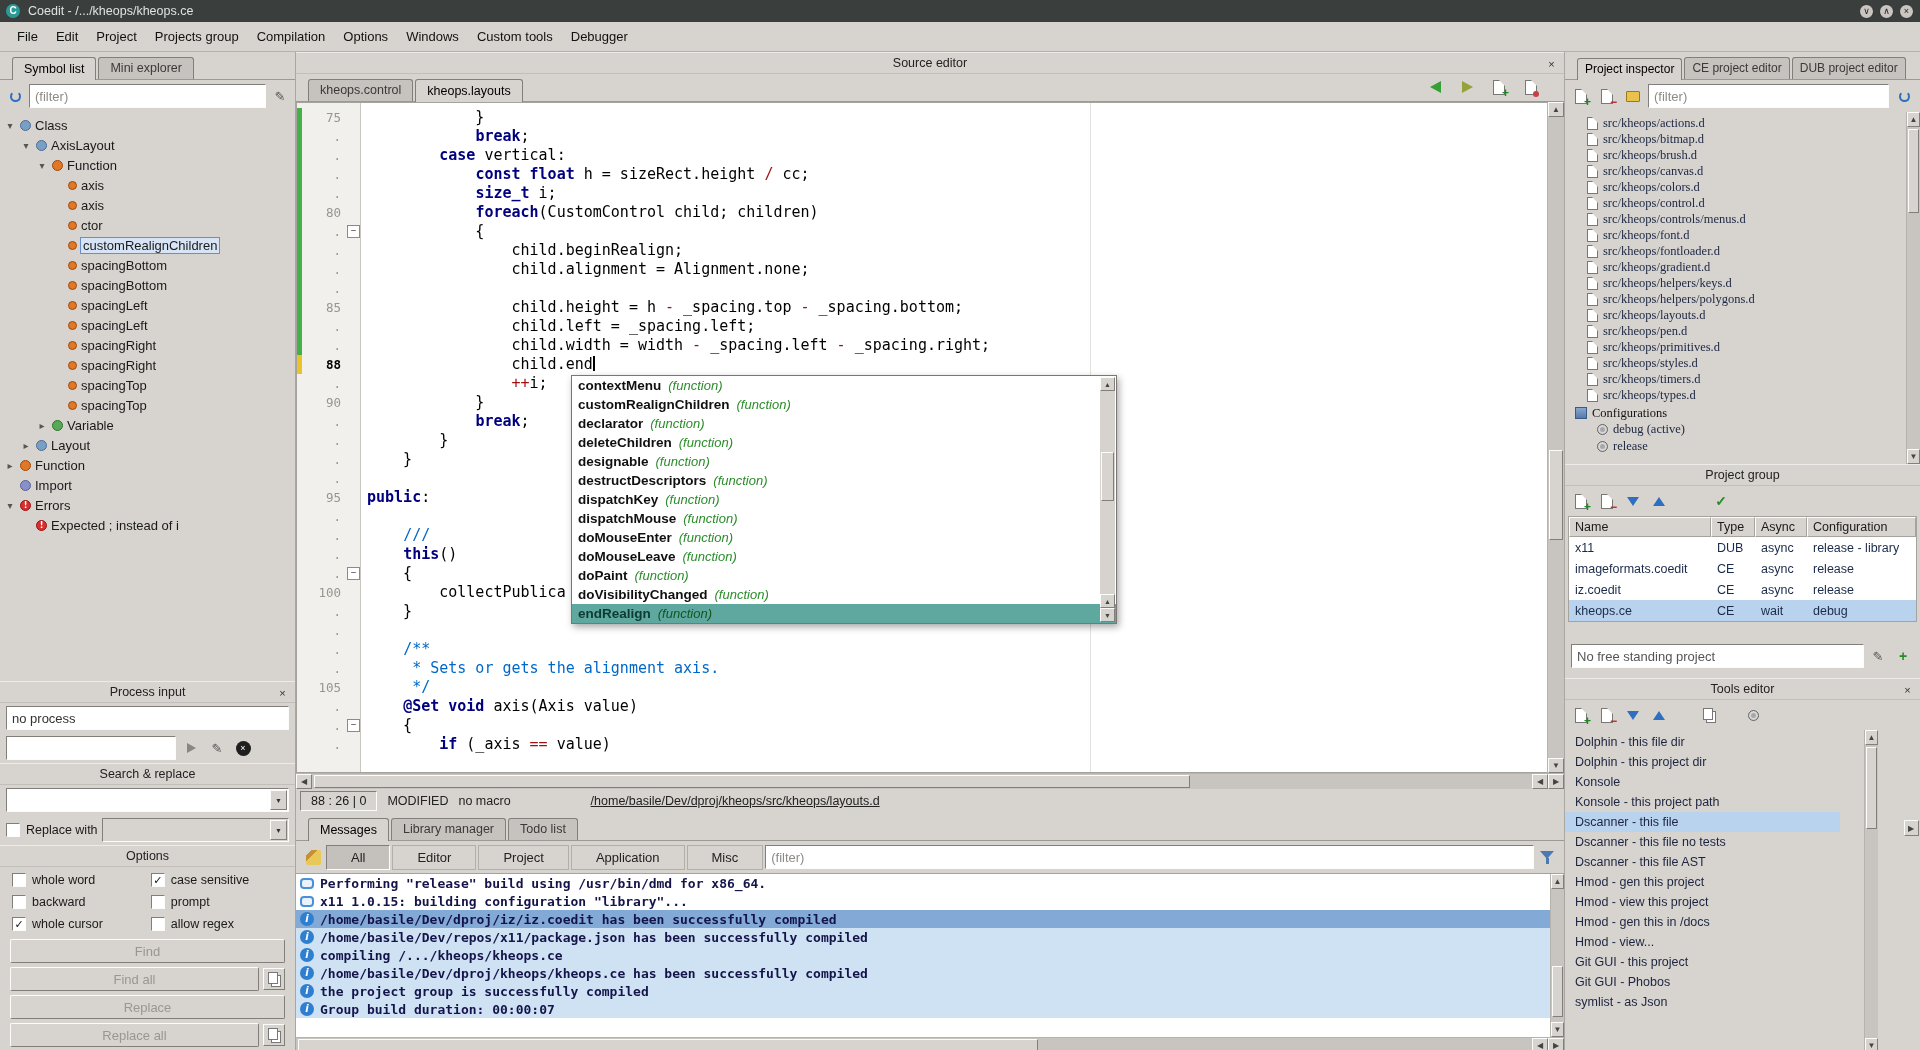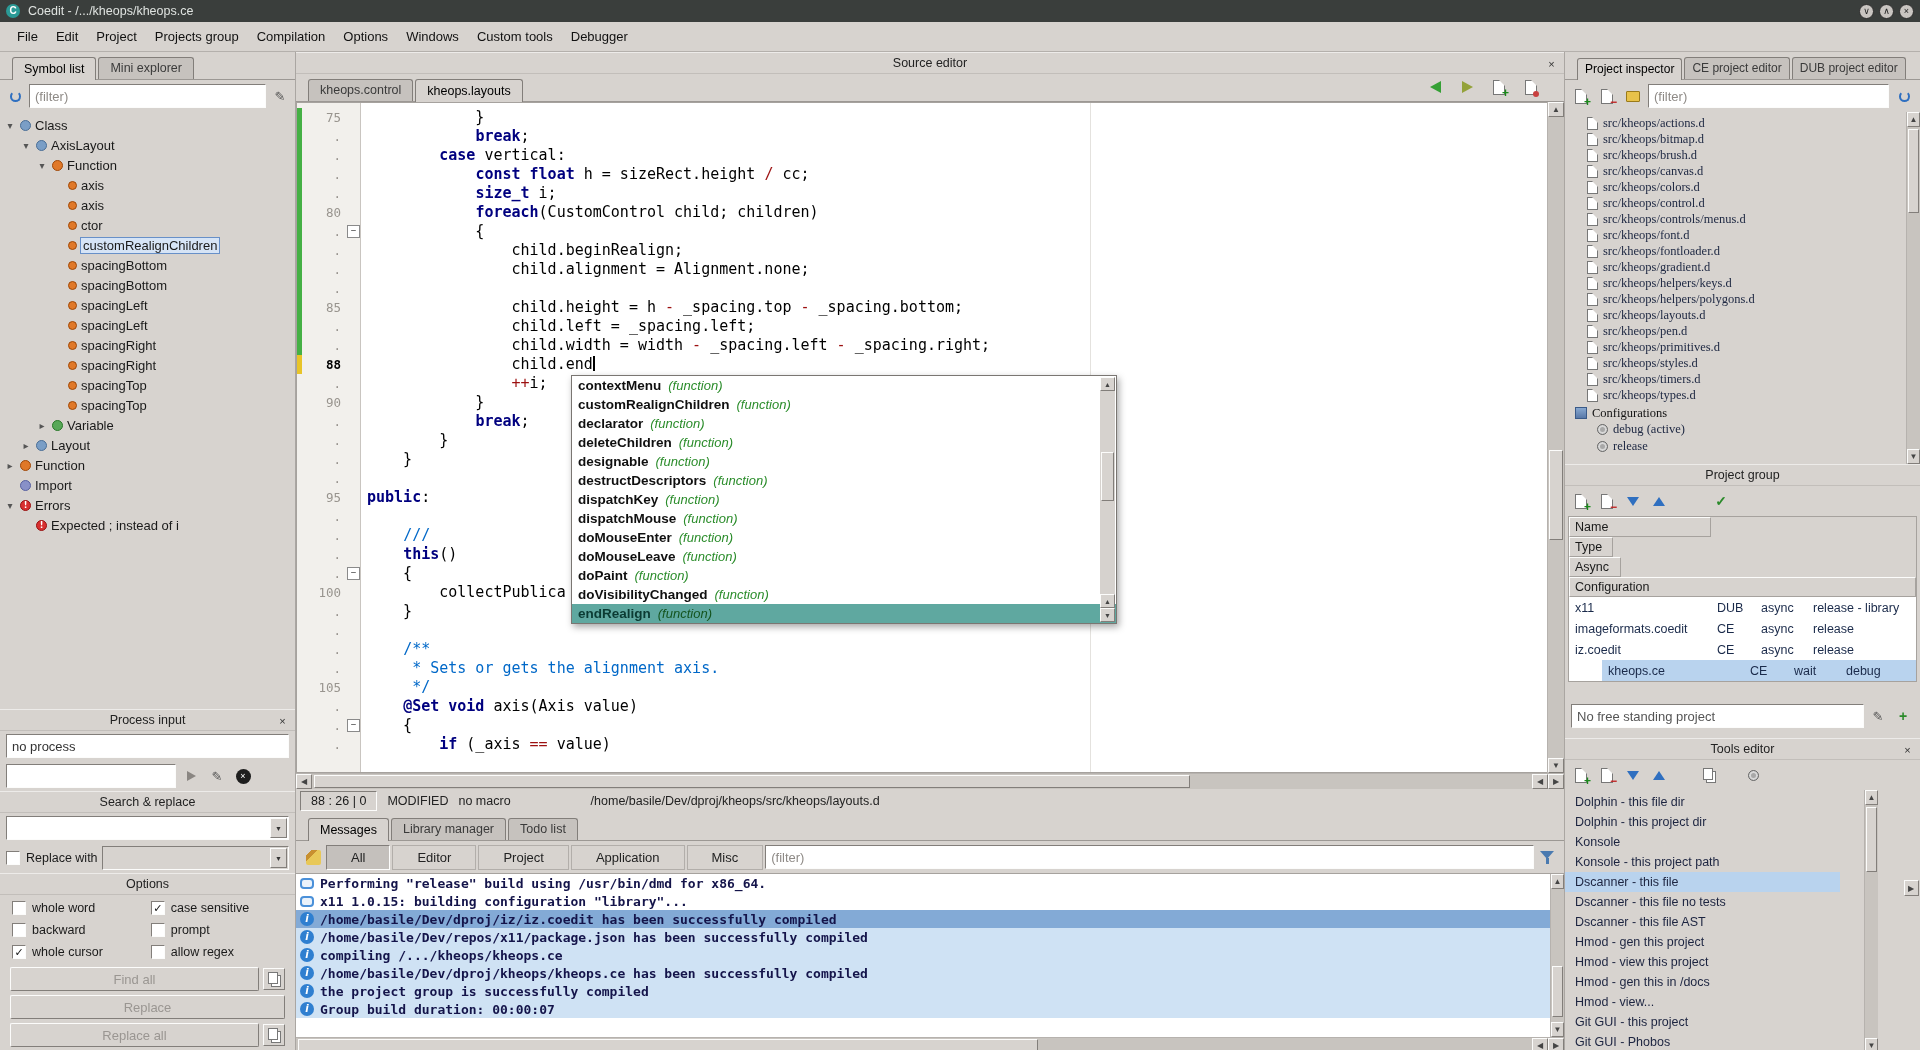--- a/index.html
+++ b/index.html
@@ -115,21 +115,21 @@
 .cmp-item.sel{background:#5fa8a0;}
 .cmp-item.sel .cmp-name{color:#0b3b33;}
 .cmp-item.sel .cmp-kind{color:#14541e;}
 .cmp-sb{position:absolute;top:1px;right:1px;bottom:1px;width:15px;background:#d6d2ce;display:flex;flex-direction:column;}
 .cmp-sb-btn{height:14px;font-size:7px;display:flex;align-items:center;justify-content:center;background:var(--bg);border:1px solid;border-color:var(--hi) var(--sh) var(--sh) var(--hi);color:#444;flex:none;}
 .cmp-sb-track{flex:1;position:relative;}
 .cmp-sb-thumb{position:absolute;left:1px;right:1px;top:30%;height:24%;background:var(--bg);border:1px solid;border-color:var(--hi) var(--sh) var(--sh) var(--hi);}
 .statusbar{height:24px;display:flex;align-items:center;gap:10px;padding:2px 4px;background:var(--bg);font-size:12.5px;flex:none;}
 .sb-cell{border:1px solid;border-color:var(--sh) var(--hi) var(--hi) var(--sh);padding:2px 10px;white-space:nowrap;}
 .sb-flat{white-space:nowrap;color:#222;}
-.sb-path{margin-left:70px;}
+.sb-path{margin-left:70px;text-decoration:underline;}
 .msg-filter{height:32px;display:flex;align-items:center;gap:2px;padding:3px 6px;flex:none;}
 .fbtn{padding:4px 24px;background:var(--bg);border:1px solid #b2aeaa;font-size:13px;color:#222;white-space:nowrap;}
 .fbtn.active{background:#c4c0bc;border-color:var(--sh) var(--hi) var(--hi) var(--sh);}
 .msg-wrap{height:164px;display:flex;flex:none;background:#fff;border-top:1px solid var(--sh2);}
 .msg-list{flex:1;overflow:hidden;min-width:0;}
 .msg-row{height:18px;display:flex;align-items:center;gap:6px;padding:0 4px;font-family:"DejaVu Sans Mono",monospace;font-size:13px;font-weight:bold;color:#14144a;white-space:nowrap;overflow:hidden;}
 .m-warn{background:#f0e84c;color:#33330a;}
 .m-plain{background:#fff;}
 .m-sel{background:#83aad6;}
 .m-info{background:#cfe2f4;}
@@ -142,24 +142,24 @@
 .rp .tab{padding:3px 7px 4px;font-size:12px;}
 .rp-toolbar{display:flex;align-items:center;gap:4px;padding:4px 5px;flex:none;}
 .rp-toolbar.tb2 .gap{margin-left:36px;}
 .rp-treewrap{height:352px;display:flex;flex:none;}
 .rp-tree{flex:1;overflow:hidden;padding:3px 0 0 2px;min-width:0;font-family:Liberation Serif, serif;}
 .frow{height:16px;display:flex;align-items:center;gap:5px;padding-left:20px;font-size:12.5px;color:#202a44;white-space:nowrap;}
 .frow.cfgroot{padding-left:8px;margin-top:2px;color:#111;}
 .frow.cfgchild{padding-left:30px;height:17px;}
 .flabel{overflow:hidden;text-overflow:ellipsis;}
 .pg-table{margin:0 3px;background:#fff;border:1px solid var(--sh2);font-size:12.5px;flex:none;}
-.pg-hrow{display:flex;background:var(--bg);flex-direction:column;}
+.pg-hrow{display:flex;background:var(--bg);}
 .pg-h{border:1px solid;border-color:var(--hi) var(--sh2) var(--sh2) var(--hi);padding:2px 5px;white-space:nowrap;overflow:hidden;}
 .pg-row{display:flex;height:21px;align-items:center;color:#1a2a4a;}
-.pg-row.sel{background:var(--sel);margin-left:33px;}
+.pg-row.sel{background:var(--sel);}
 .pg-c{padding:0 6px;white-space:nowrap;overflow:hidden;}
 .pg-c0{width:142px;flex:none;}
 .pg-c1{width:44px;flex:none;}
 .pg-c2{width:52px;flex:none;}
 .pg-c3{flex:1;min-width:0;}
 .rp-free{margin:22px 6px 10px;display:flex;gap:3px;align-items:center;flex:none;}
 .rp-free .field{color:#555;}
 .tools-wrap{flex:1;display:flex;min-height:0;gap:24px;}
 .tools-list{flex:1;overflow:hidden;padding-top:2px;min-width:0;}
 .tool-row{height:20px;line-height:20px;padding-left:10px;font-size:12.5px;color:#1c2440;white-space:nowrap;overflow:hidden;}
@@ -383,20 +383,23 @@
             <span class="clabel">whole cursor</span>
           </label>
           <label class="chk">
             <span class="box"></span>
             <span class="clabel">allow regex</span>
           </label>
         </div>
 
       <div class="btnz">
         <div class="btn-row">
+            <button class="btn">Find</button>
+          </div>
+        <div class="btn-row">
             <button class="btn">Find all</button>
             <span class="side-btn">
               <span class="ic-clone"></span>
             </span>
           </div>
         <div class="btn-row">
             <button class="btn">Replace</button>
           </div>
         <div class="btn-row">
             <button class="btn">Replace all</button>

